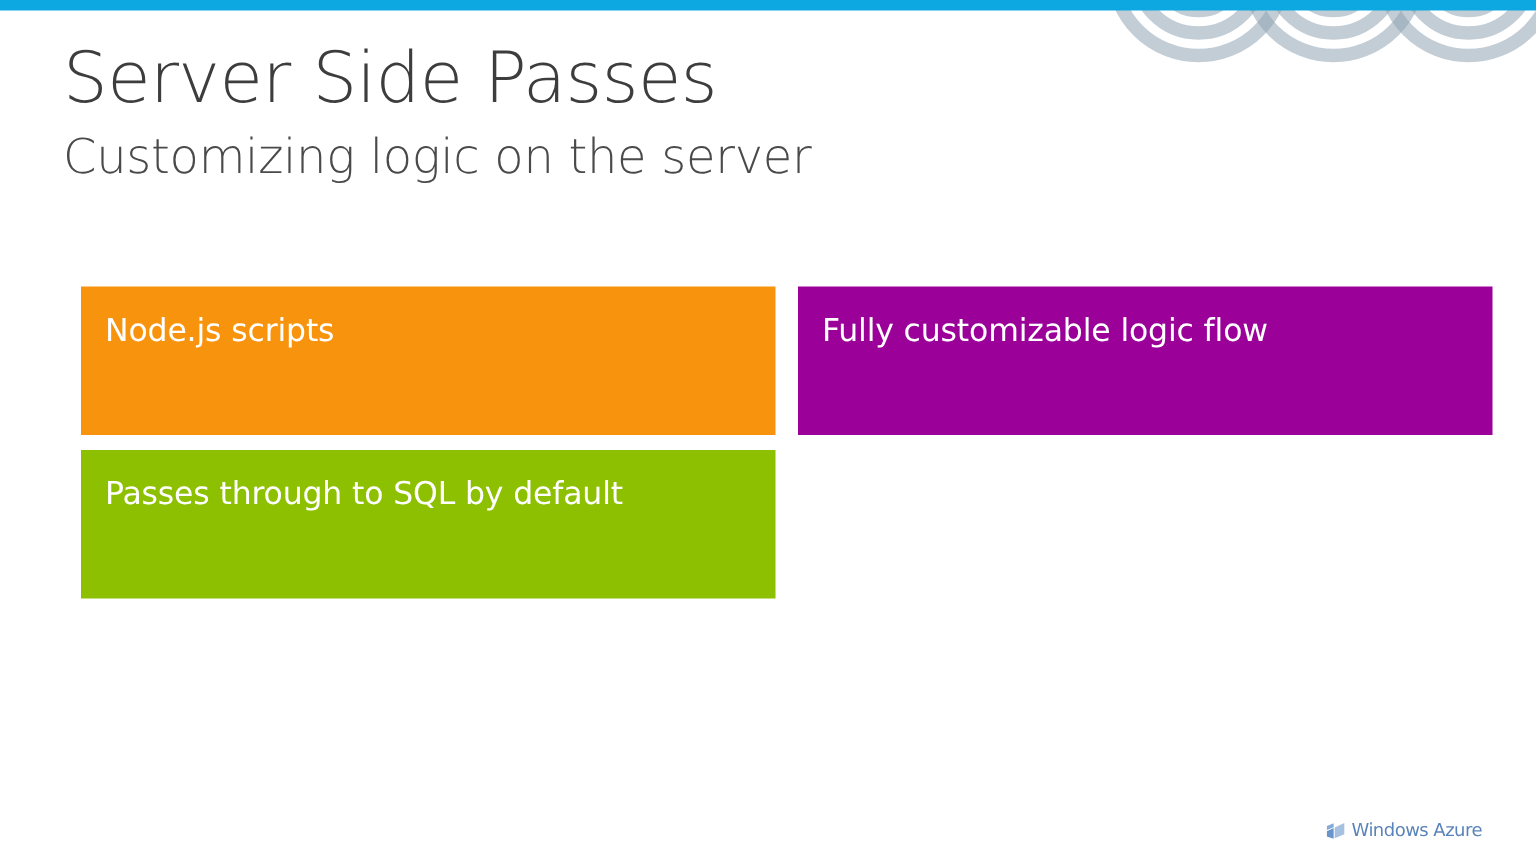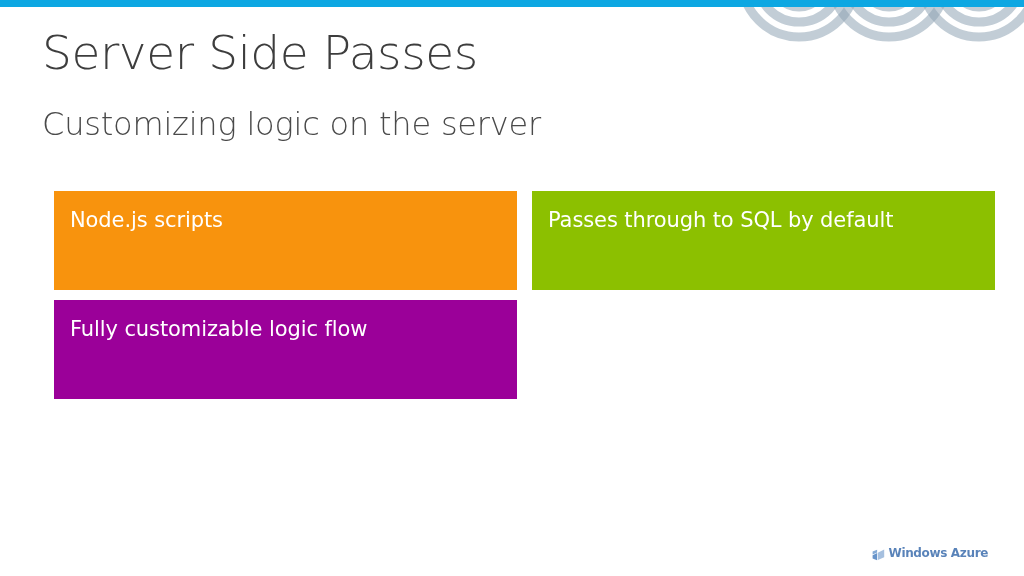--- a/index.html
+++ b/index.html
@@ -59,21 +59,21 @@
     margin: 0;
     white-space: nowrap;
   }
   #page-subtitle {
     font-family: "DejaVu Sans", sans-serif;
     font-weight: 300;
     font-size: 32px;
     line-height: 1.2;
     letter-spacing: -0.2px;
     color: #4A4A4A;
-    margin: 24px 0 0 0;
+    margin: 4px 0 0 0;
     white-space: nowrap;
   }
 
   
   #tiles {
     position: absolute;
     left: 54px;
     top: 191px;
     width: 941px;
     height: 208px;
@@ -116,21 +116,21 @@
     z-index: 4;
     opacity: 0.92;
   }
   #windows-flag-icon {
     display: block;
     width: 13px;
     height: 12px;
   }
   #logo-text {
     font-family: "DejaVu Sans", sans-serif;
-    font-weight: 700;
+    font-weight: 400;
     font-size: 12px;
     letter-spacing: -0.35px;
     color: #4C79B4;
     white-space: nowrap;
     text-align: right;
   }
 </style>
 </head>
 <body>
 
@@ -159,25 +159,25 @@
 
   <div id="title-block">
     <h1 id="page-title">Server Side Passes</h1>
     <h2 id="page-subtitle">Customizing logic on the server</h2>
   </div>
 
   <div id="tiles">
     <div class="tile tile-orange">
       <span class="tile-label">Node.js scripts</span>
     </div>
+    <div class="tile tile-purple">
+      <span class="tile-label">Fully customizable logic flow</span>
+    </div>
     <div class="tile tile-green">
       <span class="tile-label">Passes through to SQL by default</span>
-    </div>
-    <div class="tile tile-purple">
-      <span class="tile-label">Fully customizable logic flow</span>
     </div>
   </div>
 
   <div id="footer-logo">
     <span id="windows-flag-icon">
       <svg width="13" height="12" viewBox="0 0 13 12" xmlns="http://www.w3.org/2000/svg" aria-hidden="true">
         <path d="M0.6 6.2 L5.1 4.0 L5.1 11.2 L0.6 9.6 Z" fill="#5B8BC6"></path>
         <path d="M5.8 3.7 L12.2 0.6 L12.2 8.2 L5.8 10.9 Z" fill="#9FBBDD"></path>
         <path d="M0.6 2.6 L5.1 0.8 L5.1 3.5 L0.6 5.4 Z" fill="#7AA3D2"></path>
       </svg>

